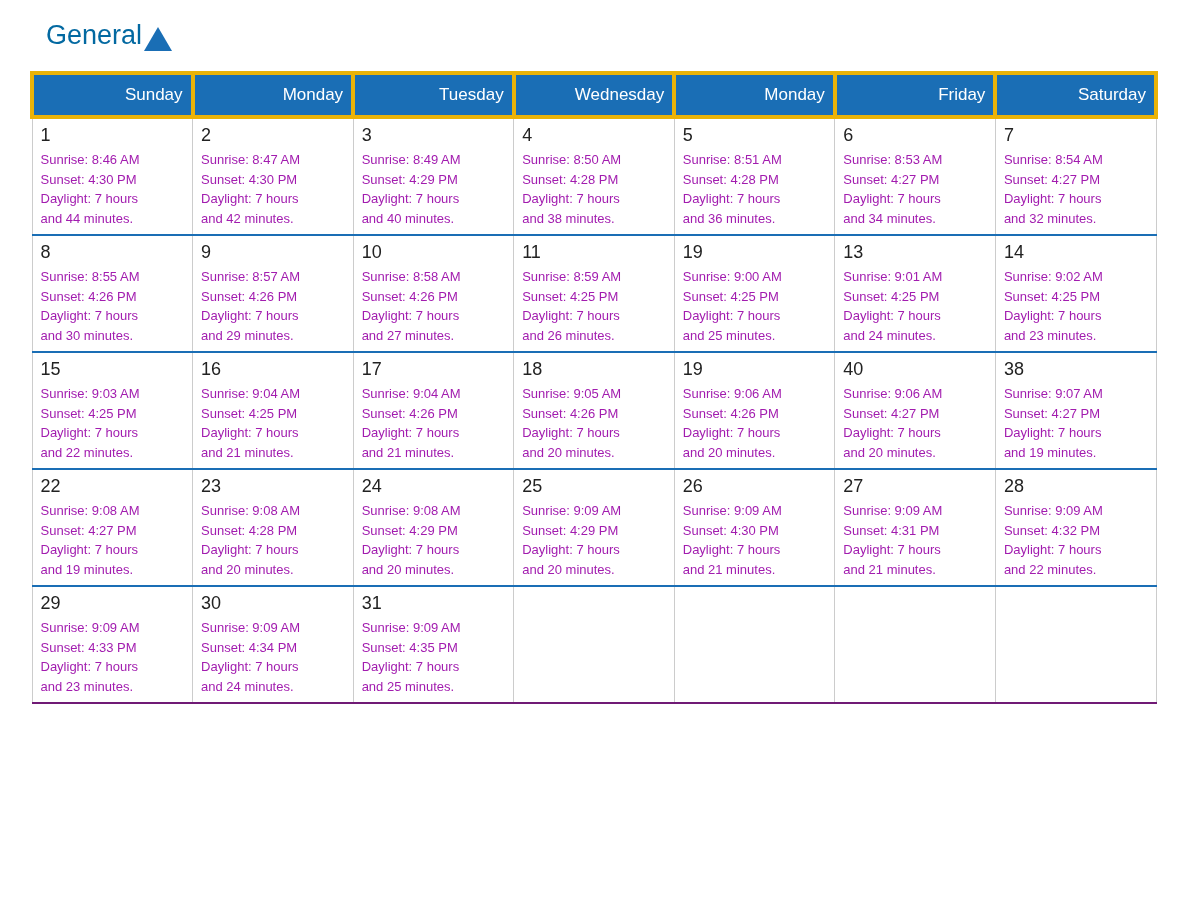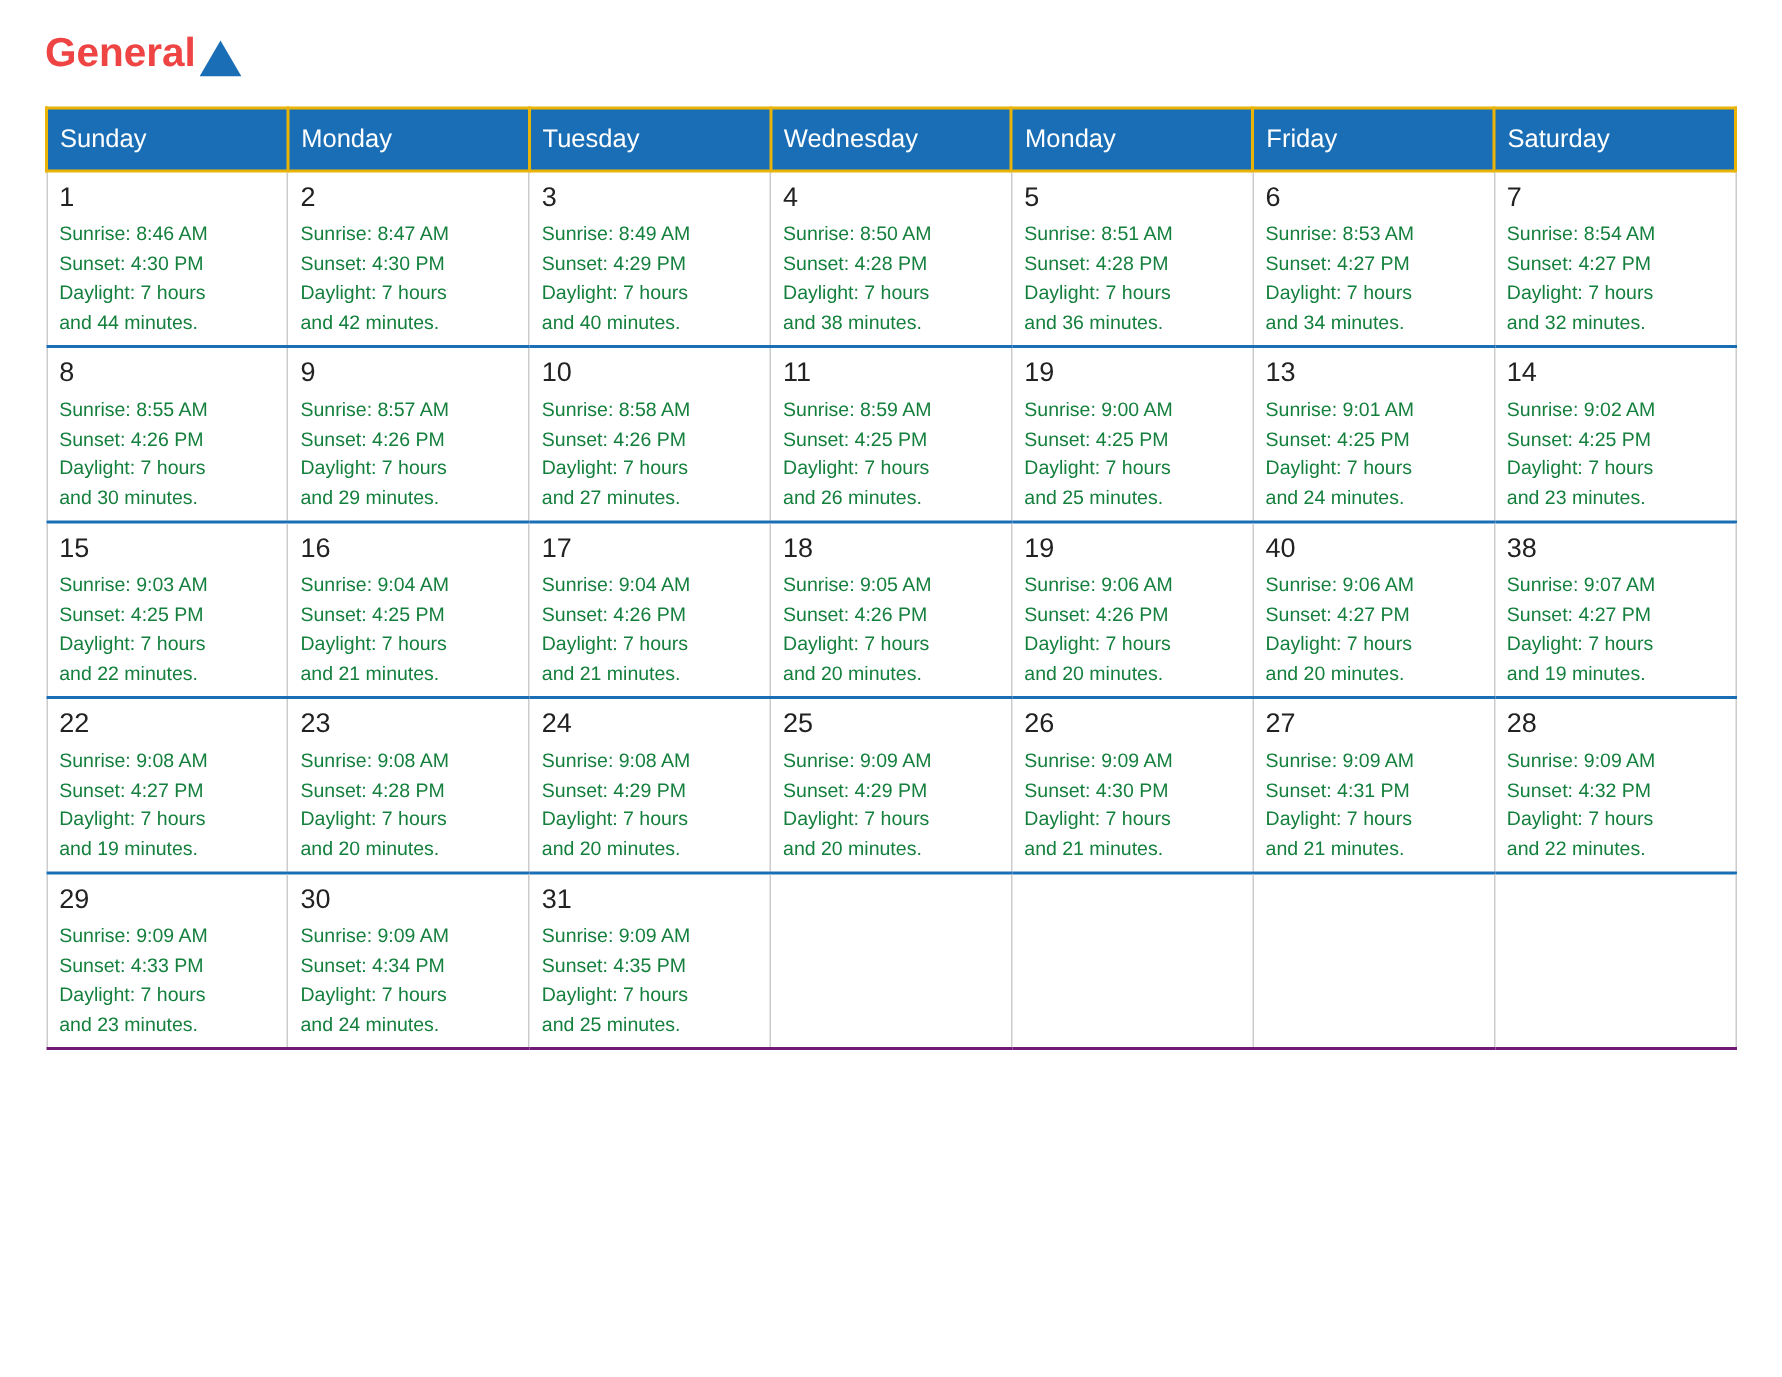--- a/index.html
+++ b/index.html
@@ -47,41 +47,41 @@
     .calendar {
       width: 100%;
       border-collapse: collapse;
     }
     .calendar th {
       background: #1a6eb5;
       color: #fff;
       padding: 10px 8px;
       font-size: 17px;
       font-weight: normal;
-      text-align: left;
-      border: 2px solid #eab308;
+      text-align: right;
+      border: 4px solid #eab308;
     }
     .calendar td {
       border: 1px solid #ccc;
       vertical-align: top;
       padding: 6px 8px;
       width: 14.28%;
       min-height: 90px;
       font-size: 13px;
       color: #333;
     }
     .day-number {
       font-size: 18px;
       color: #222;
       display: block;
       margin-bottom: 4px;
     }
     .day-info {
       font-size: 13px;
-      color: #15803d;
+      color: #a21caf;
       line-height: 1.5;
     }
     .calendar tr:last-child td {
       border-bottom: 2px solid #701a75;
     }
     .calendar tbody tr:first-child td {
       border-top: 2px solid #1a6eb5;
     }
     .calendar tbody tr td {
       border-top: 1px solid #aaa;
@@ -92,21 +92,21 @@
     .empty-cell {
       background: #fff;
     }
   </style>
 </head>
 <body>
 
 <div class="header">
   <div class="logo-wrapper">
     <div class="logo-row1">
-      <span style="font-size:27px;font-weight:bold;color:#ef4444;">General</span>
+      <span style="font-size:27px;font-weight:normal;color:#0369a1;margin-left:16px;">General</span>
       <svg width="28" height="28" viewBox="0 0 28 28" style="margin-left:2px;margin-top:2px;">
         <polygon points="0,28 14,4 28,28" fill="#1a6eb5"></polygon>
       </svg>
     </div>
     <div class="logo-row2"></div>
   </div>
   <div class="title-section">
     <div class="month-title"></div>
     <div class="location"></div>
   </div>

